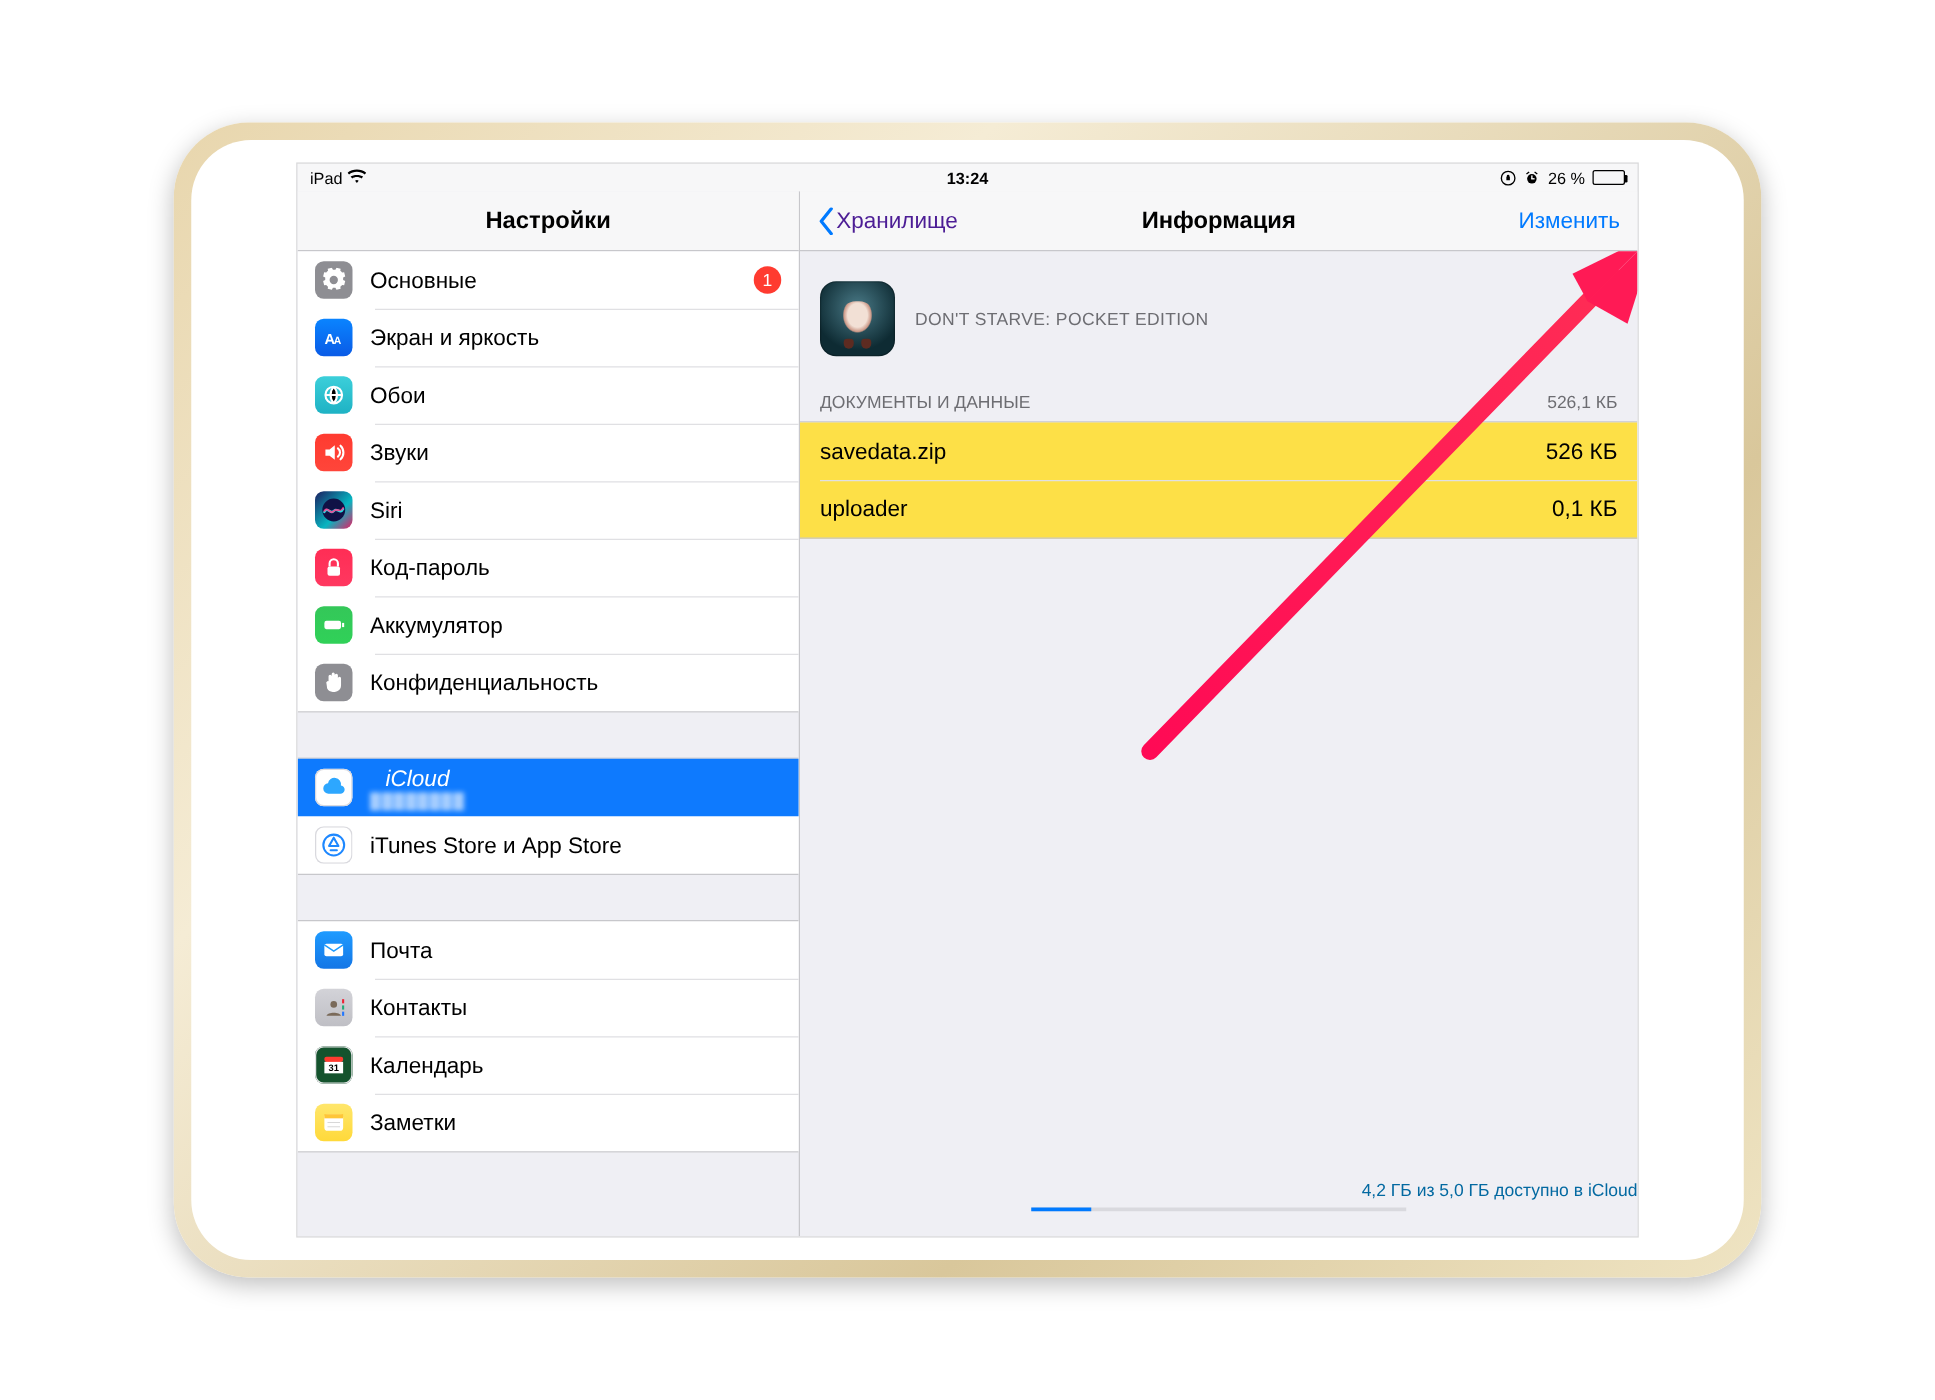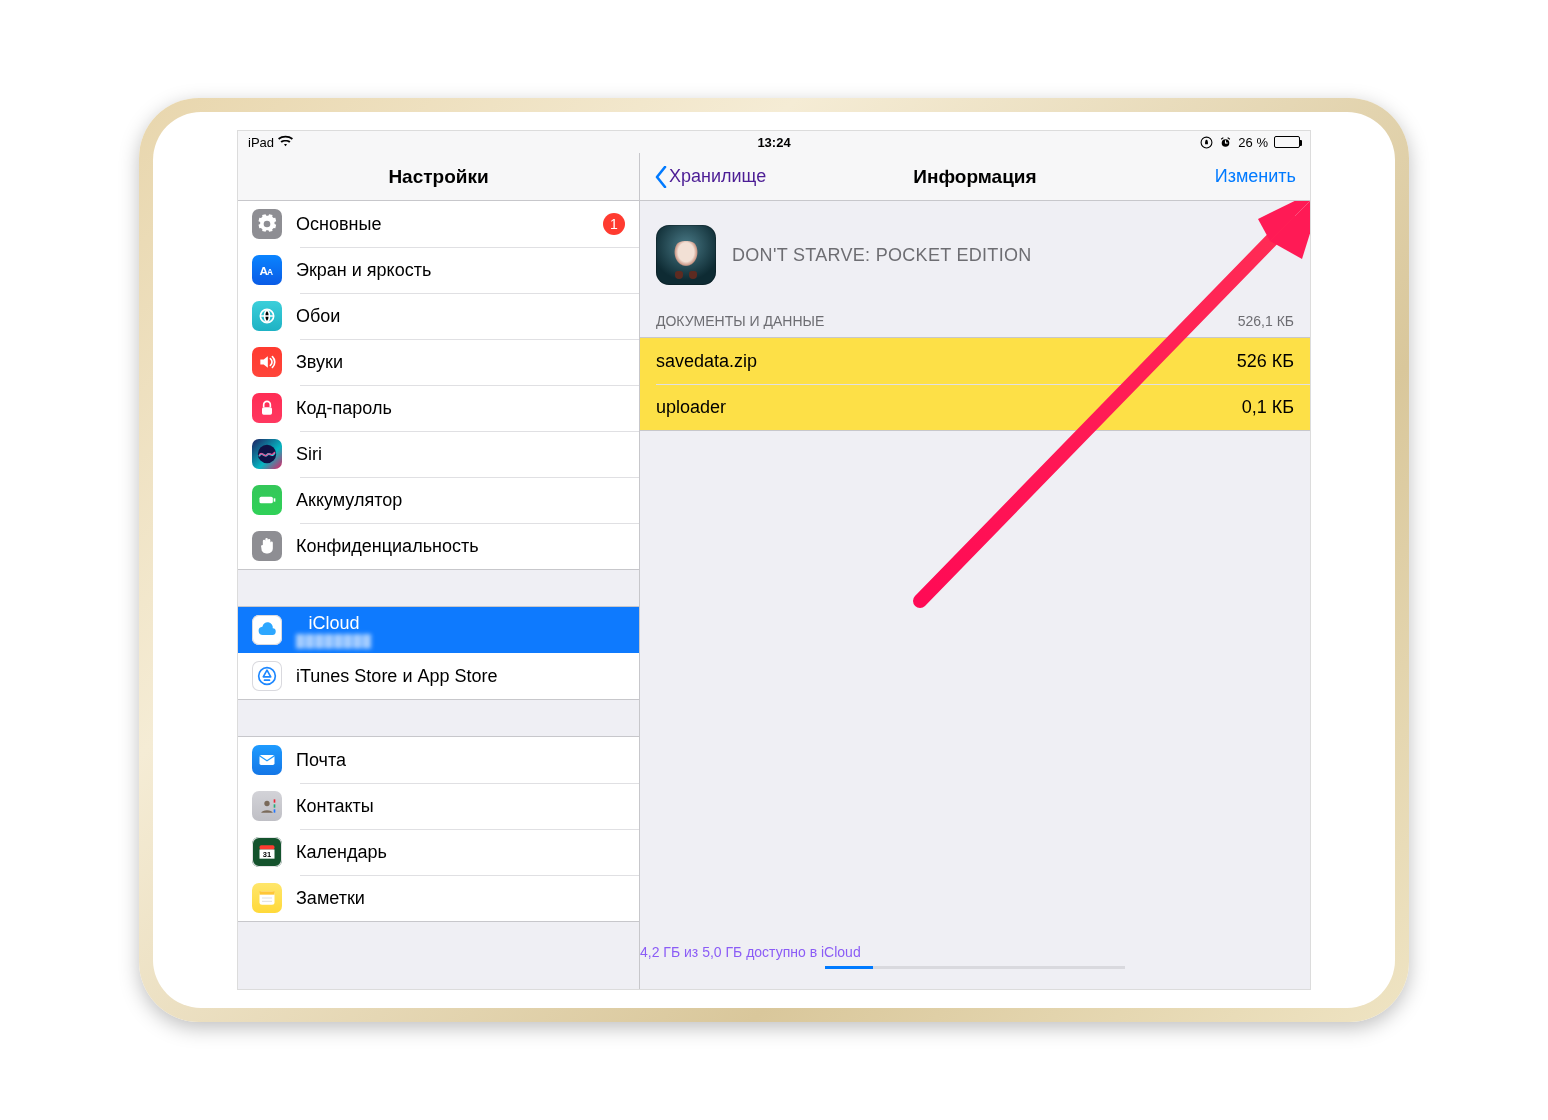--- a/index.html
+++ b/index.html
@@ -84,21 +84,21 @@
   .group:first-child { border-top:none; }
   .row {
     display:flex; align-items:center;
     min-height:46px; padding: 4px 14px 4px 14px;
     position:relative;
     font-size: 18px; color:#000;
   }
   .row + .row::before {
     content:""; position:absolute; left:62px; right:0; top:0; height:1px; background:#e0e0e3;
   }
-  .row.sel { background:#0e7afe; color:#fff; }
+  .row.sel { background:#0e7afe; color:#fff;font-style:italic; }
   .row.sel + .row::before, .row.sel::before { display:none; }
   .row .label { white-space:nowrap; overflow:hidden; text-overflow:ellipsis; }
   .row .sub { font-size:12px; opacity:.85; color:#9cccff; }
   .row.sel .sub { color: rgba(255,255,255,.75); filter: blur(2px); letter-spacing: 1px; }
   .row .right { margin-left:auto; display:flex; align-items:center; gap:8px; }
   .badge {
     min-width:22px; height:22px; border-radius:11px; background:#ff3b30; color:#fff;
     font-size:14px; display:flex; align-items:center; justify-content:center; padding:0 6px;
     font-weight:500;
   }
@@ -127,35 +127,35 @@
     position:relative; box-shadow: inset 0 0 0 1px rgba(0,0,0,.2);
     overflow:hidden;
   }
   .app-thumb::after{
     content:""; position:absolute; left:50%; top:50%; width:28px; height:28px;
     transform: translate(-50%,-50%);
     background: radial-gradient(ellipse at 50% 40%, #f2e0d5 0 40%, #c98 55%, #0000 60%);
     border-radius:50% 50% 55% 55%;
     box-shadow: -7px 20px 0 -10px #5d2b21, 7px 20px 0 -10px #5d2b21;
   }
-  .app-name { font-size:18px; color:#6d6d72; letter-spacing:.3px; }
+  .app-name { font-size:14px; color:#6d6d72; letter-spacing:.3px; }
 
   .section-head {
     display:flex; align-items:flex-end; justify-content:space-between;
     padding: 6px 16px 8px; font-size:14px; color:#6d6d72;
     border-bottom:1px solid #c7c7cb;
   }
   .list { background:#fde047; border-bottom:1px solid #c7c7cb; }
   .lrow { display:flex; align-items:center; height:46px; padding:0 16px; font-size:18px; color:#000; position:relative;}
   .lrow + .lrow::before { content:""; position:absolute; left:16px; right:0; top:0; height:1px; background:#e0e0e3; }
   .lrow .val { margin-left:auto; color:#000; }
 
   .footer {
     position:absolute; left:0; right:0; bottom:20px;
-    text-align:left; font-size:14px; color:#8b5cf6;
+    text-align:right; font-size:14px; color:#0369a1;
   }
   .progress {
     width:300px; height:3px; margin:6px auto 0; background:#d9d9de; position:relative;
   }
   .progress .done { position:absolute; left:0; top:0; bottom:0; background:#007aff; }
 
   
   .anno-arrow { position:absolute; pointer-events:none; }
   .anno-arrow svg { overflow:visible; }
 
@@ -264,40 +264,40 @@
                     <svg viewBox="0 0 24 24">
                       <path fill="#fff" d="M4 9h4l5-4v14l-5-4H4z"></path>
                       <path d="M16 8a5 5 0 010 8M18.5 5.5a9 9 0 010 13" stroke="#fff" stroke-width="2" fill="none" stroke-linecap="round"></path>
                     </svg>
                   </span>
                   <div>
                     <div class="label">Звуки</div>
                   </div>
                 </div>
                 <div class="row">
-                  <span class="app-icon ic-pass">
-                    <svg viewBox="0 0 24 24">
-                      <rect x="6" y="11" width="12" height="9" rx="2" fill="#fff"></rect>
-                      <path d="M8 11V8a4 4 0 118 0v3" fill="none" stroke="#fff" stroke-width="2"></path>
-                    </svg>
-                  </span>
-                  <div>
-                    <div class="label">Код-пароль</div>
-                  </div>
-                </div>
-                <div class="row">
                   <span class="app-icon ic-siri">
                     <svg viewBox="0 0 24 24">
                       <circle cx="12" cy="12" r="11" fill="#101246"></circle>
                       <path d="M3 14c3-6 6 3 9-1s6 4 9-2" stroke="#29e0e6" stroke-width="2.2" fill="none" stroke-linecap="round"></path>
                       <path d="M3 13c3-5 6 4 9 0s6 3 9-3" stroke="#ff3e8d" stroke-width="1.6" fill="none" stroke-linecap="round" opacity=".9"></path>
                     </svg>
                   </span>
                   <div>
                     <div class="label">Siri</div>
+                  </div>
+                </div>
+                <div class="row">
+                  <span class="app-icon ic-pass">
+                    <svg viewBox="0 0 24 24">
+                      <rect x="6" y="11" width="12" height="9" rx="2" fill="#fff"></rect>
+                      <path d="M8 11V8a4 4 0 118 0v3" fill="none" stroke="#fff" stroke-width="2"></path>
+                    </svg>
+                  </span>
+                  <div>
+                    <div class="label">Код-пароль</div>
                   </div>
                 </div>
                 <div class="row">
                   <span class="app-icon ic-batt">
                     <svg viewBox="0 0 24 24">
                       <rect x="3" y="8" width="16" height="8" rx="2" fill="#fff"></rect>
                       <rect x="20" y="10" width="2" height="4" fill="#fff"></rect>
                     </svg>
                   </span>
                   <div>

